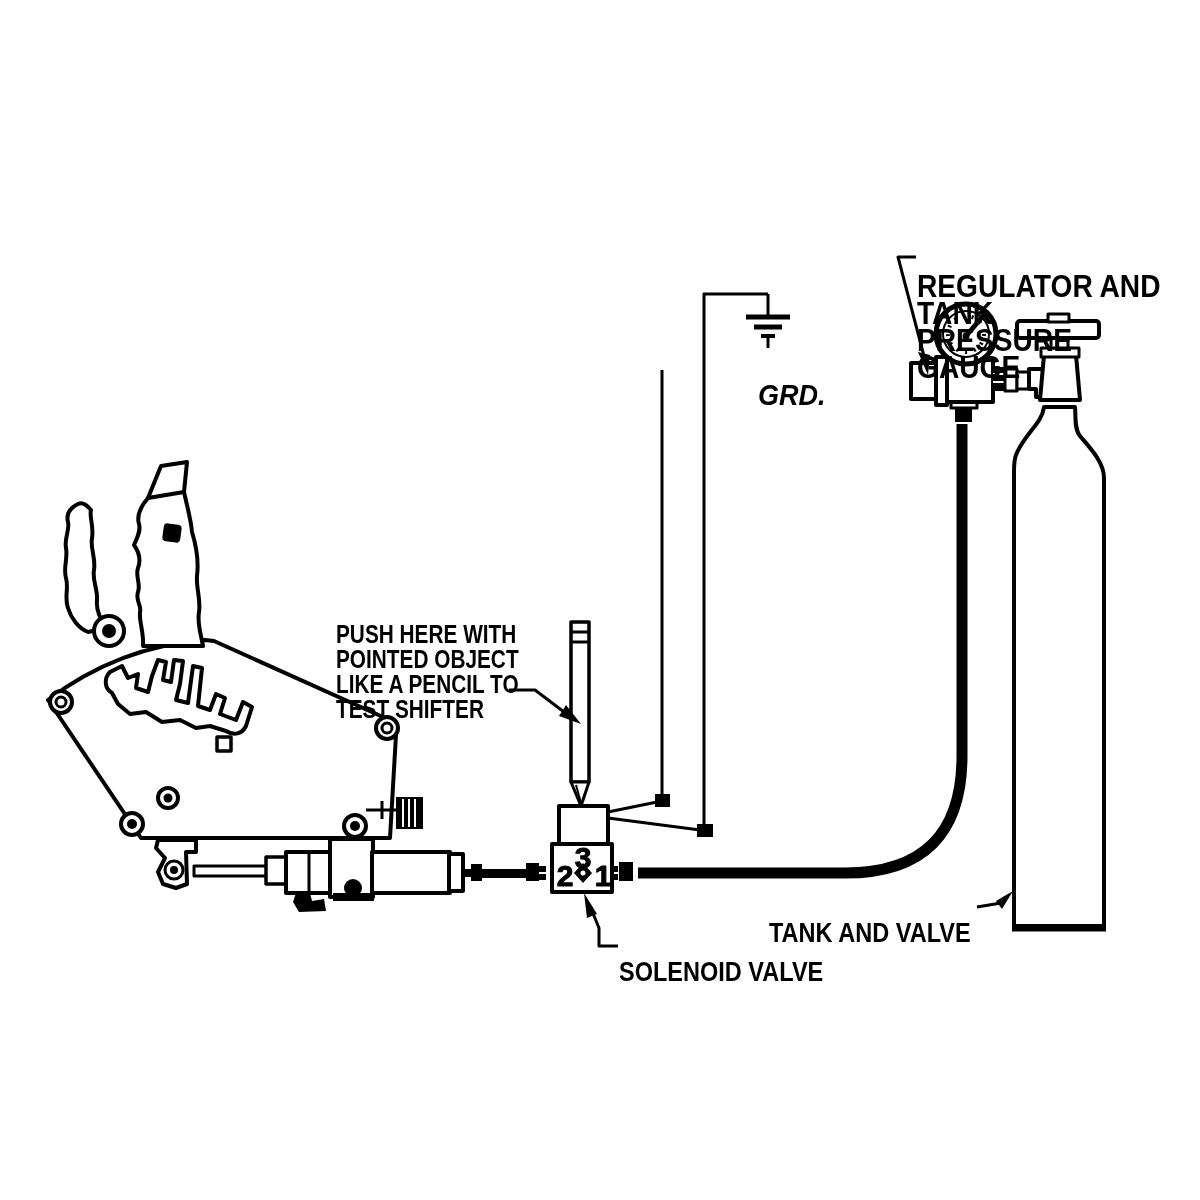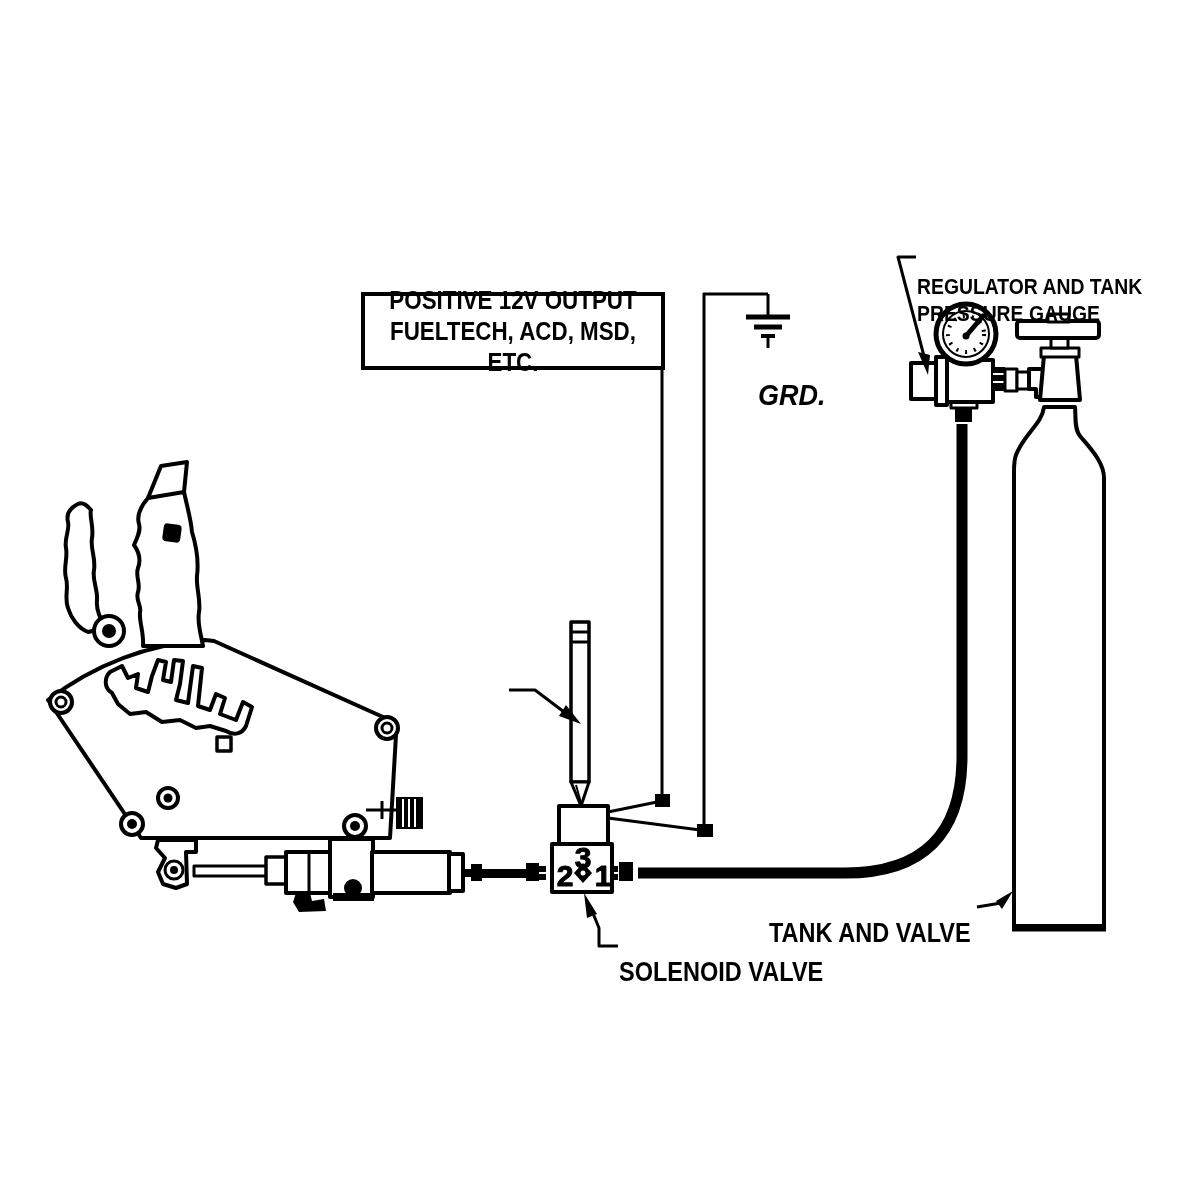--- a/index.html
+++ b/index.html
@@ -1,21 +1,21 @@
 <!DOCTYPE html>
 <html><head>
 <meta charset="utf-8">
 <style>
   html,body{margin:0;padding:0;background:#fff;}
   .canvas{position:relative;width:1200px;height:1200px;background:#ffffff;
           font-family:"Liberation Sans",sans-serif;overflow:hidden;}
   .art{position:absolute;left:0;top:0;}
   .lbl{position:absolute;font-weight:bold;color:#000;white-space:pre-line;line-height:1.0;}
   .cond{display:inline-block;transform:scaleX(0.84);transform-origin:0 0;}
-  .lbl-regulator{left:917px;top:246px;font-size:22px;line-height:27px;}
+  .lbl-regulator{left:917px;top:246px;font-size:32px;line-height:27px;}
   .lbl-regulator .cond{transform:scaleX(0.88);}
   .lbl-push{left:336px;top:597px;font-size:26px;line-height:25px;}
   .lbl-push .cond{transform:scaleX(0.80);}
   .lbl-tank{left:769px;top:891px;font-size:28px;}
   .lbl-tank .cond{transform:scaleX(0.84);}
   .lbl-solenoid{left:619px;top:930px;font-size:28px;}
   .lbl-solenoid .cond{transform:scaleX(0.84);}
   .lbl-grd{left:758px;top:350px;font-size:30px;font-style:italic;}
   .lbl-grd .cond{transform:scaleX(0.90);}
   .out-box{position:absolute;left:361px;top:292px;width:296px;height:70px;
@@ -180,34 +180,36 @@
     </g>
 
     <g>
       <text x="565" y="886" text-anchor="middle">2</text>
       <text x="583" y="868" text-anchor="middle">3</text>
       <text x="603" y="886" text-anchor="middle">1</text>
     </g>
   </g>
 </svg>
 
-<div class="out-box">
-  <div class="txt">POSITIVE 12V OUTPUT
-FUELTECH, ACD, MSD, ETC.</div>
-</div>
 
 <div class="lbl lbl-regulator">
   <span class="cond">REGULATOR AND TANK
 PRESSURE GAUGE</span>
 </div>
 
 <div class="lbl lbl-grd">
   <span class="cond">GRD.</span>
 </div>
 
+<div class="lbl lbl-push">
+  <span class="cond">PUSH HERE WITH
+POINTED OBJECT
+ LIKE A PENCIL TO
+TEST SHIFTER</span>
+</div>
 
 <div class="lbl lbl-tank">
   <span class="cond">TANK AND VALVE</span>
 </div>
 
 <div class="lbl lbl-solenoid">
   <span class="cond">SOLENOID VALVE</span>
 </div>
 
 </div>

